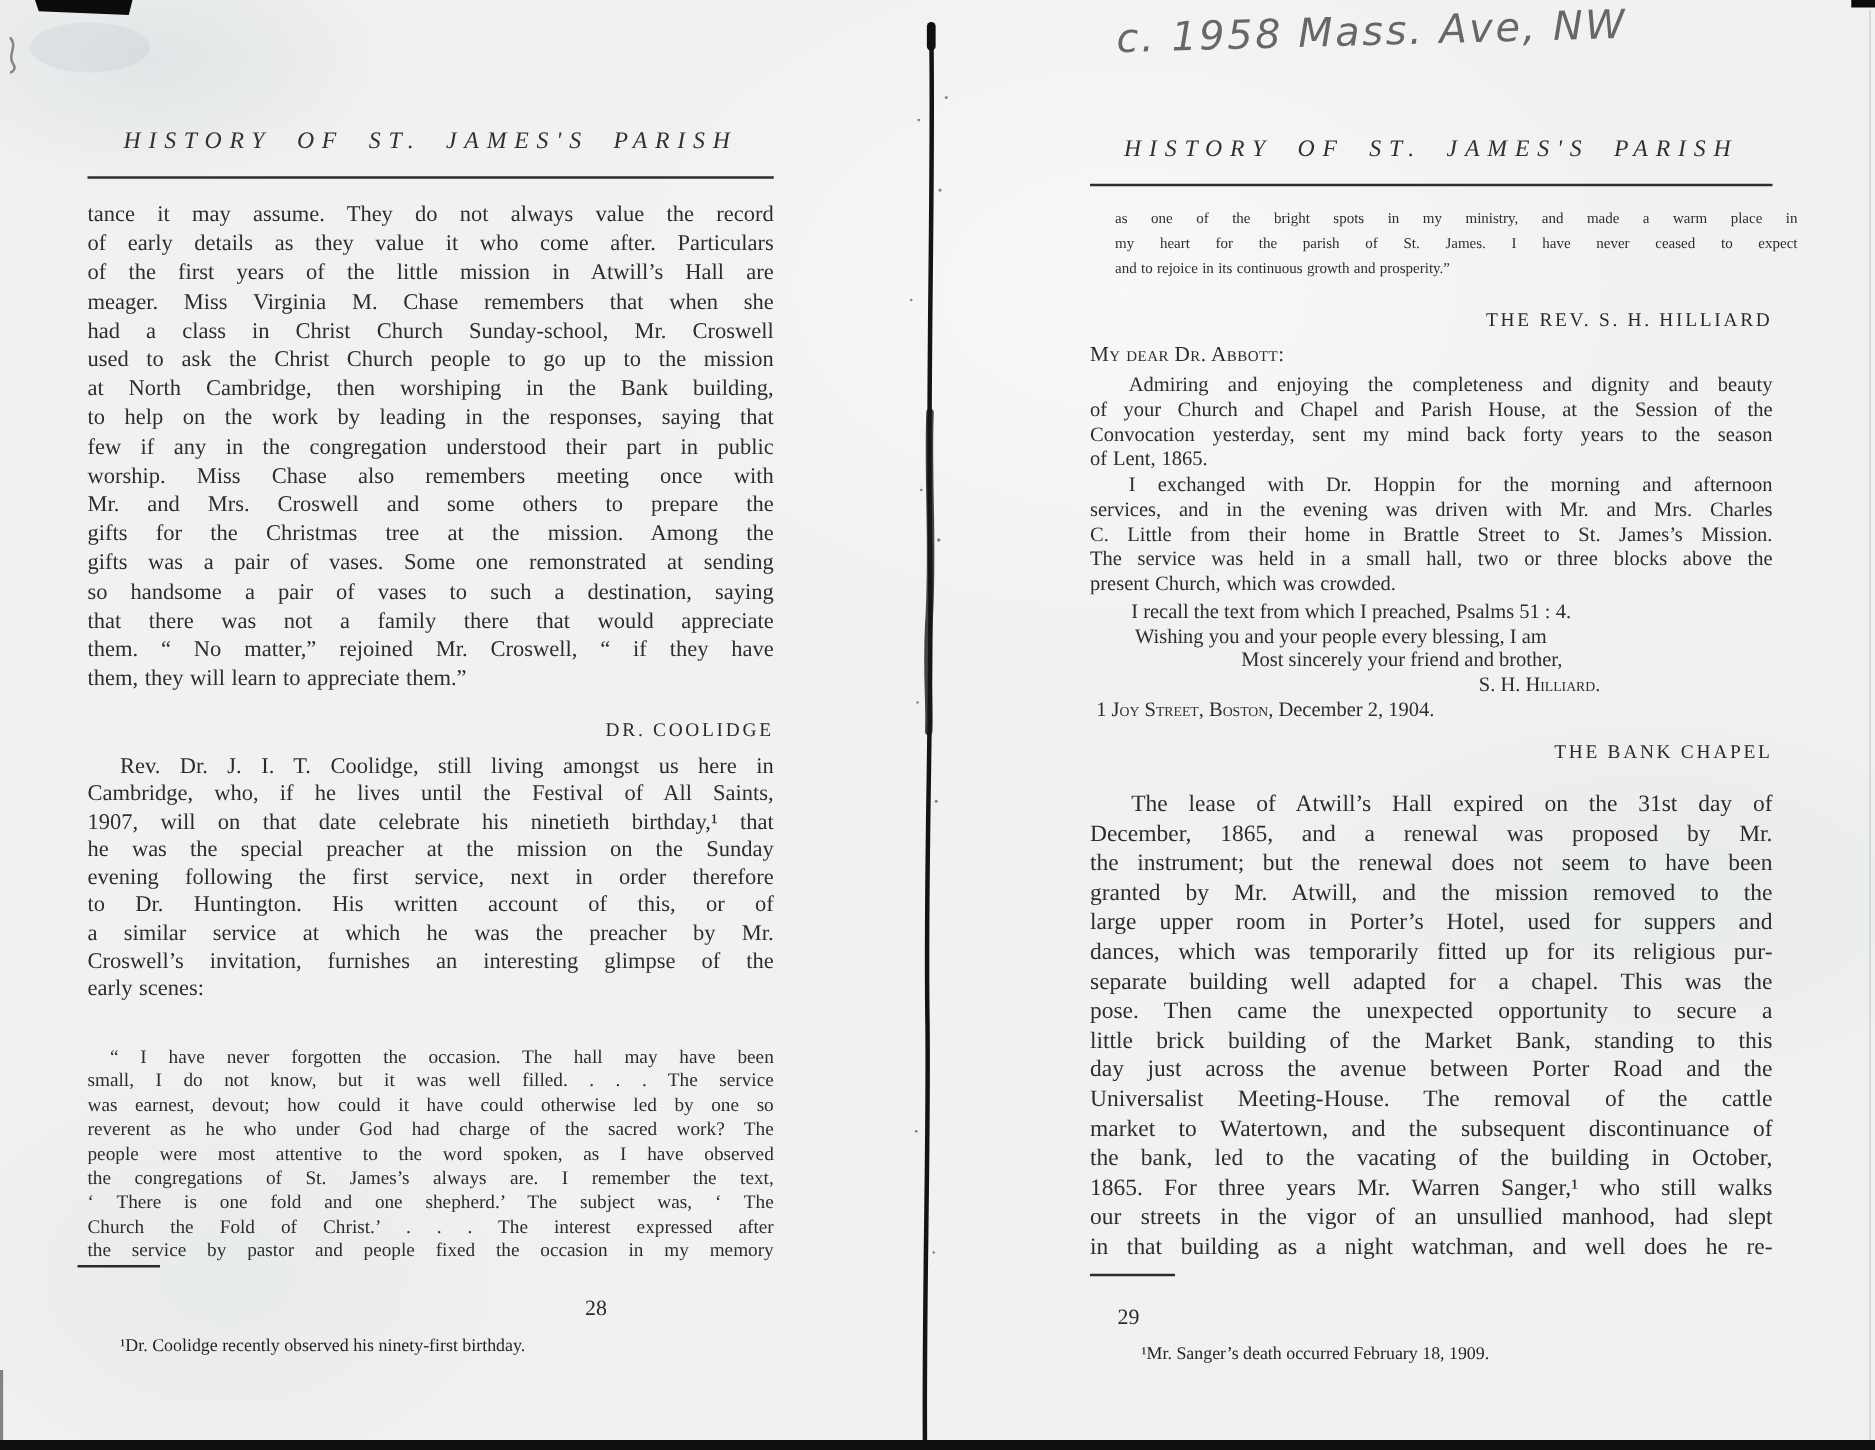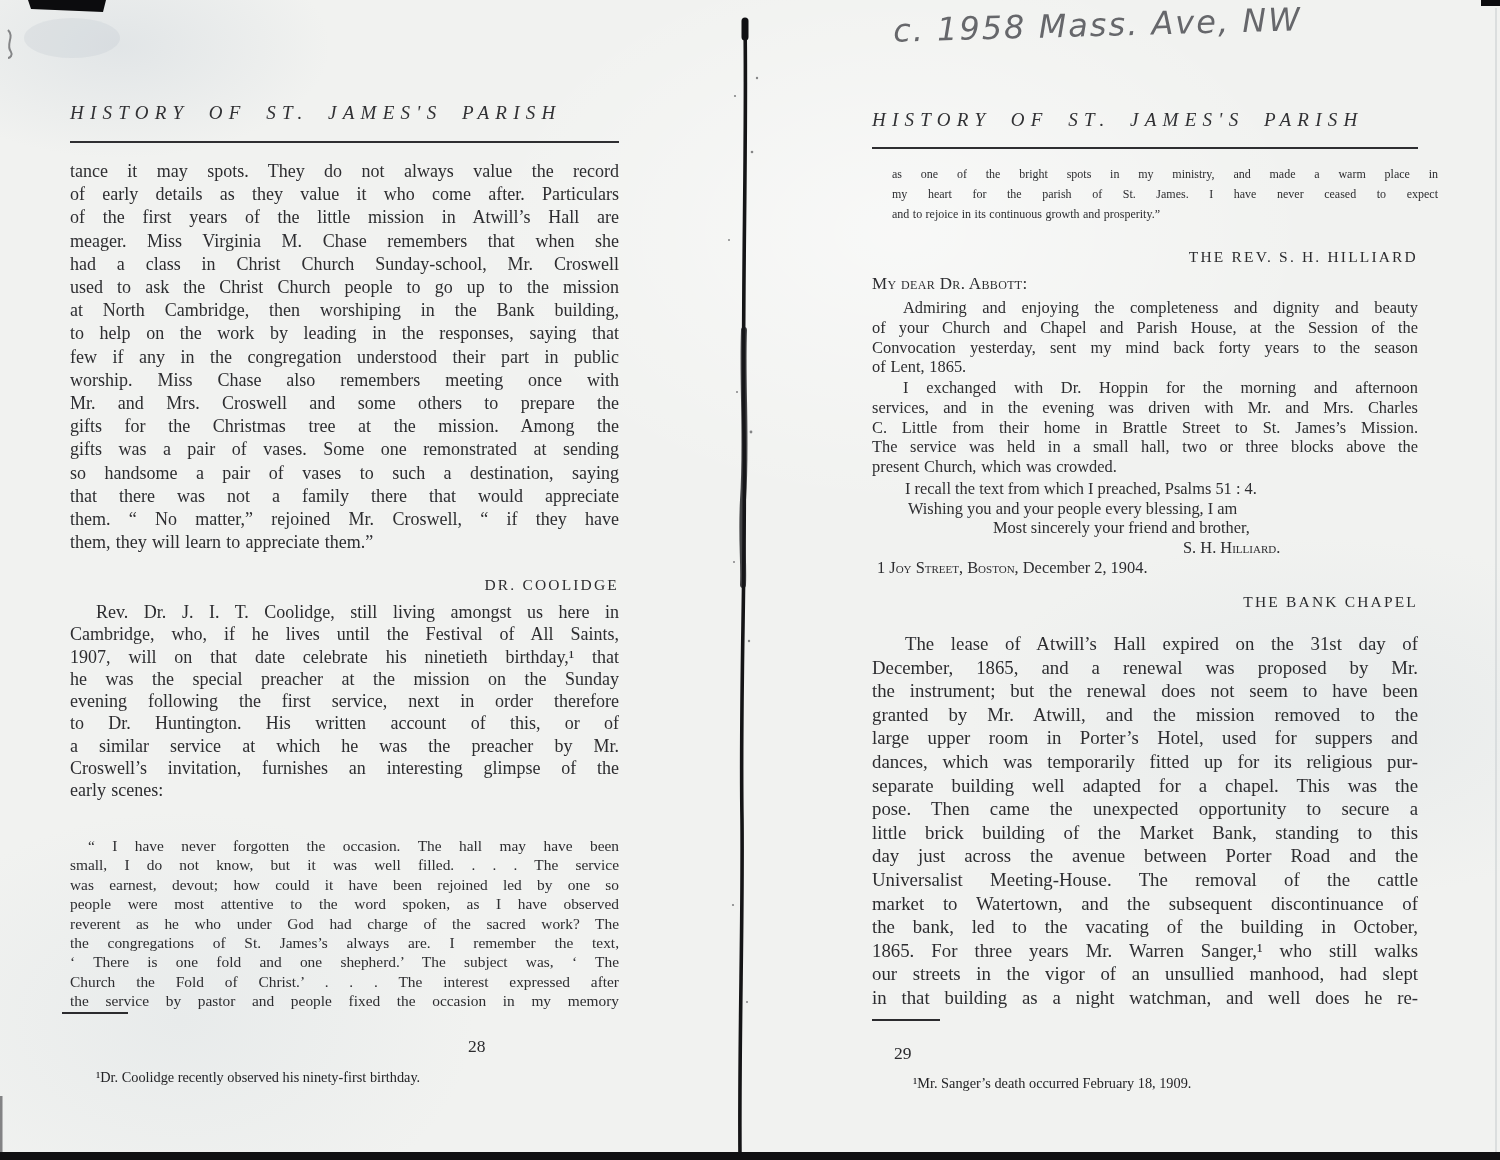--- a/index.html
+++ b/index.html
@@ -13,21 +13,21 @@
       radial-gradient(ellipse 600px 400px at 60% 20%, rgba(255,255,255,.5), transparent 70%);
     font-family:"Liberation Serif","DejaVu Serif",serif;
     color:#2d2d30;
   }
   .page{position:absolute;top:0;height:100%;}
   .page-left{left:70px;width:549px;}
   .page-right{left:872px;width:546px;}
   .abs{position:absolute;left:0;width:100%;}
 
   .running-head{
-    font-style:italic;font-size:19px;
+    text-align:center;font-style:italic;font-size:19px;
     letter-spacing:.33em;word-spacing:.45em;color:#313134;white-space:nowrap;
   }
   .head-rule{height:2px;background:#2e2e31;}
 
   .para .ln{text-align:justify;text-align-last:justify;}
   .para.lastleft .ln.last{text-align-last:left;}
   .para{word-spacing:.04em;}
 
   .body-main{font-size:18px;line-height:23.2px;}
   .body-main2{font-size:18px;line-height:22.3px;}
@@ -62,21 +62,21 @@
 
 <div class="scan">
 
   <div class="handwriting">c. 1958 Mass. Ave, NW</div>
 
   <div class="page page-left">
     <div class="abs running-head" style="top:102px">HISTORY OF ST. JAMES'S PARISH</div>
     <div class="abs head-rule" style="top:141px"></div>
 
     <div class="abs para body-main lastleft" style="top:160px">
-        <div class="ln">tance it may spots.  They do not always value the record</div>
+        <div class="ln">tance it may assume.  They do not always value the record</div>
         <div class="ln">of early details as they value it who come after.  Particulars</div>
         <div class="ln">of the first years of the little mission in Atwill’s Hall are</div>
         <div class="ln">meager.  Miss Virginia M. Chase remembers that when she</div>
         <div class="ln">had a class in Christ Church Sunday-school, Mr. Croswell</div>
         <div class="ln">used to ask the Christ Church people to go up to the mission</div>
         <div class="ln">at North Cambridge, then worshiping in the Bank building,</div>
         <div class="ln">to help on the work by leading in the responses, saying that</div>
         <div class="ln">few if any in the congregation understood their part in public</div>
         <div class="ln">worship.  Miss Chase also remembers meeting once with</div>
         <div class="ln">Mr. and Mrs. Croswell and some others to prepare the</div>
@@ -98,23 +98,23 @@
         <div class="ln">evening following the first service, next in order therefore</div>
         <div class="ln">to Dr. Huntington.  His written account of this, or of</div>
         <div class="ln">a similar service at which he was the preacher by Mr.</div>
         <div class="ln">Croswell’s invitation, furnishes an interesting glimpse of the</div>
         <div class="ln last">early scenes:</div>
       </div>
 
     <div class="abs para quote ind18" style="top:836px">
         <div class="ln">“ I have never forgotten the occasion.  The hall may have been</div>
         <div class="ln">small, I do not know, but it was well filled.  .  .  .  The service</div>
-        <div class="ln">was earnest, devout; how could it have been rejoined led by one so</div>
+        <div class="ln">was earnest, devout; how could it have could otherwise led by one so</div>
+        <div class="ln">reverent as he who under God had charge of the sacred work?  The</div>
         <div class="ln">people were most attentive to the word spoken, as I have observed</div>
-        <div class="ln">reverent as he who under God had charge of the sacred work?  The</div>
         <div class="ln">the congregations of St. James’s always are.  I remember the text,</div>
         <div class="ln">‘ There is one fold and one shepherd.’   The subject was, ‘ The</div>
         <div class="ln">Church the Fold of Christ.’  .  .  .  The interest expressed after</div>
         <div class="ln last">the service by pastor and people fixed the occasion in my memory</div>
       </div>
 
     <div class="fn-rule" style="top:1012px;left:-8px;width:66px"></div>
     <div class="abs footnote" style="top:1021px;padding-left:26px">¹Dr. Coolidge recently observed his ninety-first birthday.</div>
 
     <div class="page-num" style="top:1036px;left:398px">28</div>

